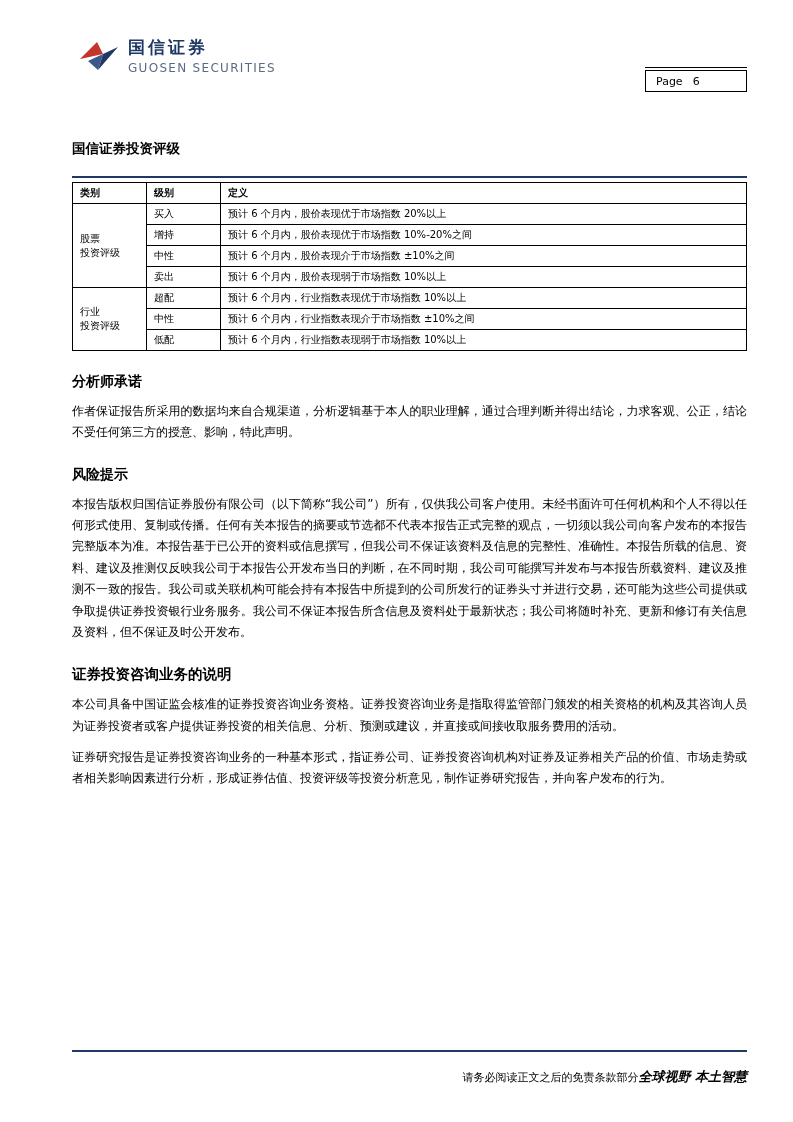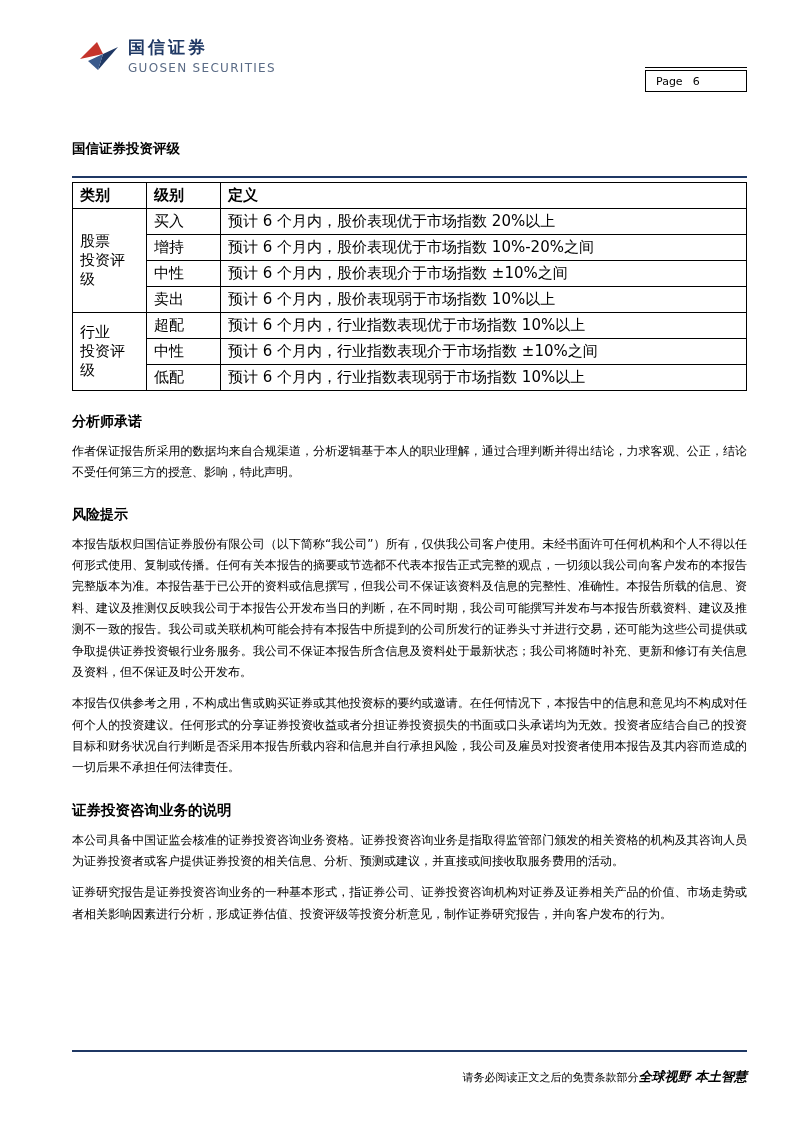--- a/index.html
+++ b/index.html
@@ -36,21 +36,21 @@
   
   .content { position: absolute; top: 128px; left: 72px; right: 46px; }
 
   .rating-title {
     font-size: 13.5px; font-weight: bold; color: #000;
     padding-bottom: 18px; border-bottom: 2px solid #1f3864; margin-bottom: 0;
   }
 
   table.rating {
     width: 100%; border-collapse: collapse; margin-top: 4px;
-    font-size: 15px;
+    font-size: 10px;
   }
   table.rating th, table.rating td {
     border: 1px solid #000; padding: 3px 7px; height: 21px; vertical-align: middle;
     text-align: left;
   }
   table.rating th { font-weight: bold; }
   td.cat { white-space: pre-line; width: 74px; font-weight: normal; }
   td.level { width: 74px; font-weight: normal; }
   td.def { font-weight: normal; }
 
@@ -146,21 +146,20 @@
         <td class="def">预计 6 个月内，行业指数表现弱于市场指数 10%以上</td>
       </tr>
     </tbody>
       </table>
 
     <div class="section-title">分析师承诺</div>
     <p class="body-text">作者保证报告所采用的数据均来自合规渠道，分析逻辑基于本人的职业理解，通过合理判断并得出结论，力求客观、公正，结论不受任何第三方的授意、影响，特此声明。</p>
 
     <div class="section-title">风险提示</div>
     <p class="body-text">本报告版权归国信证券股份有限公司（以下简称“我公司”）所有，仅供我公司客户使用。未经书面许可任何机构和个人不得以任何形式使用、复制或传播。任何有关本报告的摘要或节选都不代表本报告正式完整的观点，一切须以我公司向客户发布的本报告完整版本为准。本报告基于已公开的资料或信息撰写，但我公司不保证该资料及信息的完整性、准确性。本报告所载的信息、资料、建议及推测仅反映我公司于本报告公开发布当日的判断，在不同时期，我公司可能撰写并发布与本报告所载资料、建议及推测不一致的报告。我公司或关联机构可能会持有本报告中所提到的公司所发行的证券头寸并进行交易，还可能为这些公司提供或争取提供证券投资银行业务服务。我公司不保证本报告所含信息及资料处于最新状态；我公司将随时补充、更新和修订有关信息及资料，但不保证及时公开发布。</p>
-    <p class="body-text">本报告仅供参考之用，不构成出售或购买证券或其他投资标的要约或邀请。在任何情况下，本报告中的信息和意见均不构成对任何个人的投资建议。任何形式的分享证券投资收益或者分担证券投资损失的书面或口头承诺均为无效。投资者应结合自己的投资目标和财务状况自行判断是否采用本报告所载内容和信息并自行承担风险，我公司及雇员对投资者使用本报告及其内容而造成的一切后果不承担任何法律责任。</p>
 
     <div class="section-title big">证券投资咨询业务的说明</div>
     <p class="body-text">本公司具备中国证监会核准的证券投资咨询业务资格。证券投资咨询业务是指取得监管部门颁发的相关资格的机构及其咨询人员为证券投资者或客户提供证券投资的相关信息、分析、预测或建议，并直接或间接收取服务费用的活动。</p>
     <p class="body-text">证券研究报告是证券投资咨询业务的一种基本形式，指证券公司、证券投资咨询机构对证券及证券相关产品的价值、市场走势或者相关影响因素进行分析，形成证券估值、投资评级等投资分析意见，制作证券研究报告，并向客户发布的行为。</p>
 
   </div>
 
   <div class="footer">
     <div class="footer-line"></div>
     <div class="footer-row">

